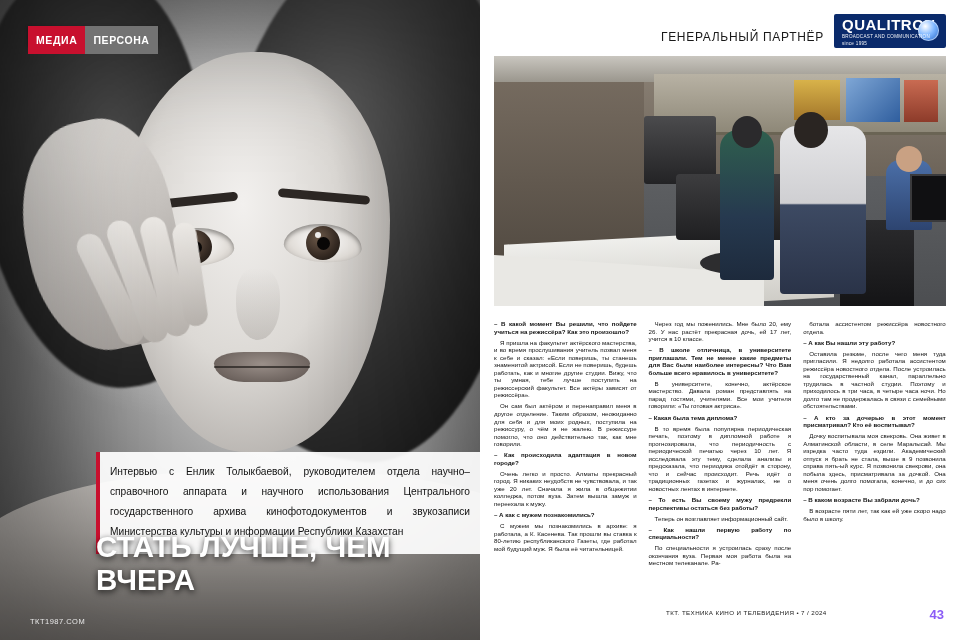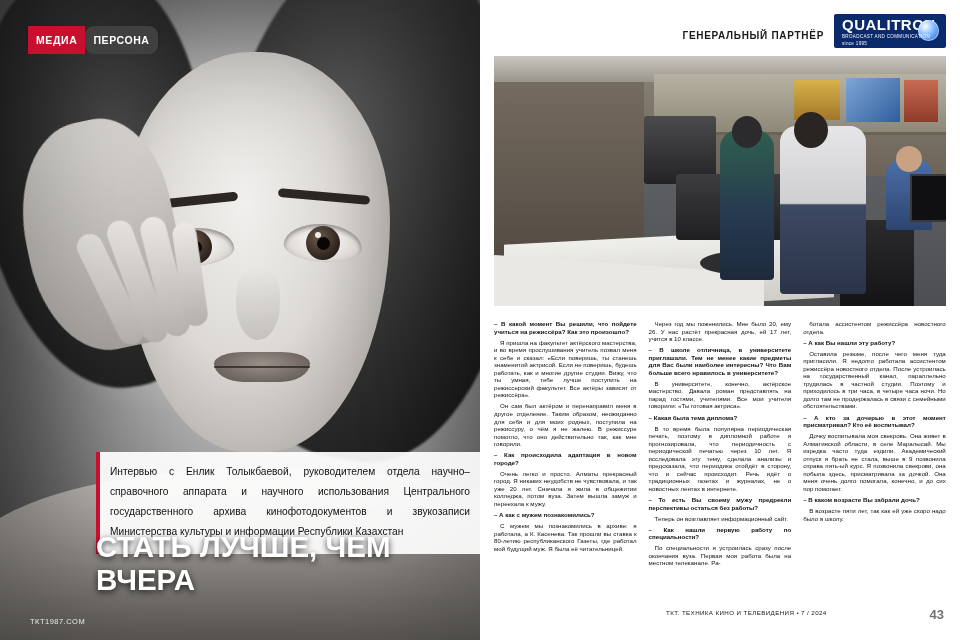--- a/index.html
+++ b/index.html
@@ -85,21 +85,21 @@
 
   
   .ribbon{
     position:absolute;left:28px;top:26px;height:20px;
     display:flex;align-items:stretch;
     box-shadow:0 1px 3px rgba(0,0,0,.4);
   }
   .ribbon .seg{display:flex;align-items:center;padding:14px 8px;color:#fff;
     font-size:10.5px;font-weight:bold;letter-spacing:.6px;}
   .ribbon .seg.a{background:#c8102e;}
-  .ribbon .seg.b{background:#404040;border-radius:9px;}
+  .ribbon .seg.b{background:#737373;}
 
   
   .intro-box{
     position:absolute;left:96px;top:452px;width:360px;
     background:rgba(255,255,255,.92);
     padding:10px 12px 12px 14px;
   }
   .intro-box .bar{position:absolute;left:0;top:0;width:4px;height:100%;background:#c8102e;}
   .intro-box p{margin:0;font-size:10.2px;line-height:20px;color:#111;text-align:justify;}
 
@@ -107,21 +107,21 @@
   .title-block{position:absolute;left:96px;top:528px;width:372px;color:#fff;}
   .title-name{font-size:21px;font-weight:bold;letter-spacing:.5px;text-align:right;
     text-shadow:0 2px 5px rgba(0,0,0,.75);line-height:24px;}
   .title-main{font-size:29.5px;font-weight:bold;line-height:33px;letter-spacing:0px;
     text-shadow:0 2px 6px rgba(0,0,0,.8);margin-top:2px;}
   .folio-left{position:absolute;left:30px;bottom:14px;font-size:7.5px;color:#e8e8e8;letter-spacing:.5px;}
 
   
   .right-page{position:absolute;left:480px;top:0;width:480px;height:640px;background:#fff;}
   .rp-head{position:absolute;left:0;top:18px;width:480px;height:34px;}
-  .gp-label{position:absolute;right:136px;top:30px;font-size:10px;font-weight:bold;letter-spacing:.7px;color:#1a1a1a;}
+  .gp-label{position:absolute;right:136px;top:30px;font-size:12px;font-weight:normal;letter-spacing:.7px;color:#1a1a1a;}
   .logo{
     position:absolute;right:14px;top:14px;width:112px;height:34px;
     background:#0a2a6b;border-radius:2px;color:#fff;
     display:flex;flex-direction:column;justify-content:center;padding-left:8px;box-sizing:border-box;
   }
   .logo .lg-main{font-size:15px;font-weight:bold;letter-spacing:.5px;line-height:15px;}
   .logo .lg-sub{font-size:4.6px;letter-spacing:.3px;opacity:.95;margin-top:2px;}
   .logo .lg-globe{position:absolute;right:7px;top:6px;width:21px;height:21px;border-radius:50%;
     background:radial-gradient(circle at 35% 30%, #ffffff 0%, #7fb7ff 45%, #1d5fc4 100%);
     box-shadow:0 0 0 1px rgba(255,255,255,.5) inset;}
@@ -153,21 +153,21 @@
   .ph-chair{position:absolute;left:346px;top:164px;width:74px;height:86px;background:linear-gradient(180deg,#2b2b2d,#141416);border-radius:12px 12px 0 0;}
   .ph-monitor{position:absolute;left:416px;top:118px;width:36px;height:44px;background:#101012;border:2px solid #3a3a3c;}
 
   .cols{position:absolute;left:14px;top:320px;width:452px;height:300px;
     display:flex;gap:12px;}
   .col{width:142.6px;font-size:6.15px;line-height:7.55px;color:#111;text-align:justify;}
   .col p{margin:0 0 3.5px 0;text-indent:6px;}
   .col p.q{font-weight:bold;text-indent:0;}
   .rp-foot{position:absolute;left:0;bottom:10px;width:480px;}
   .foot-line{position:absolute;left:186px;bottom:14px;font-size:6.2px;letter-spacing:.4px;color:#222;}
-  .foot-page{position:absolute;right:16px;bottom:8px;font-size:13px;font-weight:bold;color:#737373;}
+  .foot-page{position:absolute;right:16px;bottom:8px;font-size:13px;font-weight:bold;color:#8b5cf6;}
 </style>
 </head>
 <body>
 
 <div class="page">
 
   <div class="left-page">
     <div class="portrait">
       <div class="hair-left"></div>
       <div class="hair-right"></div>

